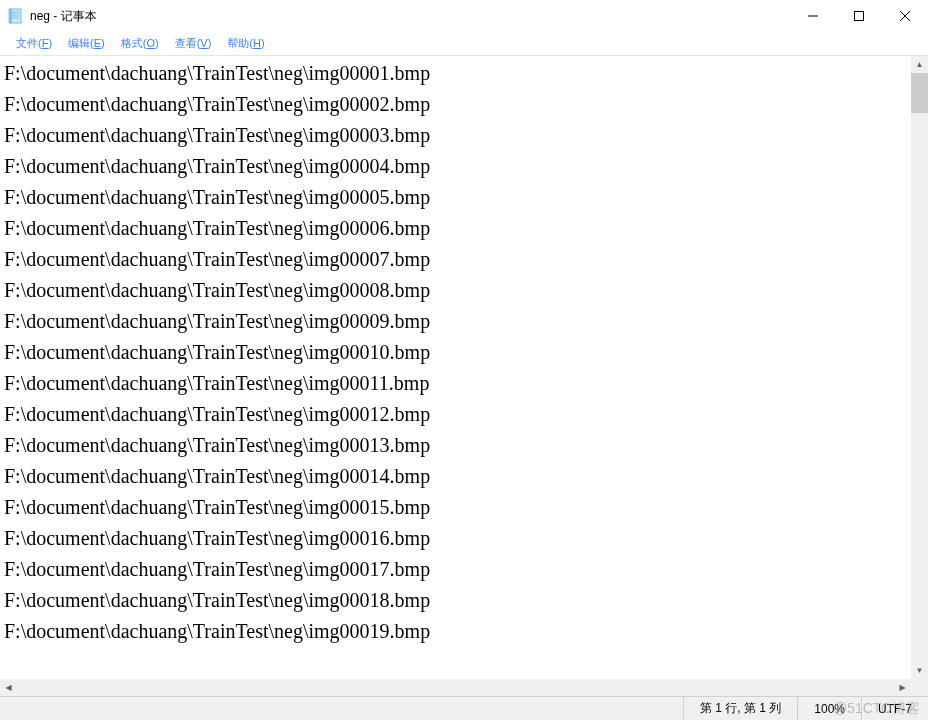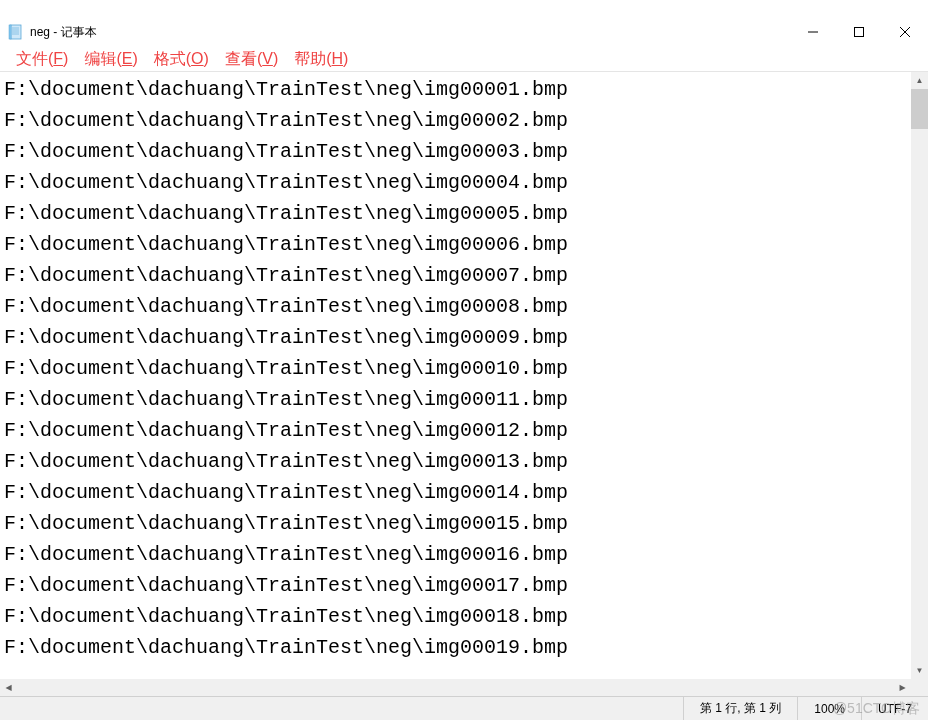--- a/index.html
+++ b/index.html
@@ -16,21 +16,20 @@
       overflow: hidden;
       display: flex;
       flex-direction: column;
     }
     .titlebar {
       height: 32px;
       display: flex;
       align-items: center;
       background: #ffffff;
       padding: 0 0 0 8px;
-      margin-top: 16px;
     }
     .titlebar-icon {
       width: 16px;
       height: 16px;
       margin-right: 6px;
     }
     .titlebar-title {
       flex: 1;
       font-size: 12px;
       color: #000;
@@ -52,36 +51,36 @@
     .menubar {
       height: 24px;
       display: flex;
       align-items: center;
       background: #ffffff;
       border-bottom: 1px solid #e5e5e5;
       padding: 0 8px;
     }
     .menu-item {
       padding: 2px 8px;
-      font-size: 16px;
-      cursor: pointer;
-      color: #ef4444;
+      font-size: 11px;
+      cursor: pointer;
+      color: #3b82f6;
     }
     .menu-item span.underline {
       text-decoration: underline;
     }
     .content-area {
       flex: 1;
       display: flex;
       overflow: hidden;
       position: relative;
     }
     .text-content {
       flex: 1;
-      font-family: Liberation Mono, monospace;
+      font-family: Liberation Serif, serif;
       font-size: 20px;
       line-height: 1.55;
       white-space: pre;
       overflow: hidden;
       padding: 2px 4px;
       color: #000;
       background: #fff;
     }
     .vscrollbar {
       width: 17px;

